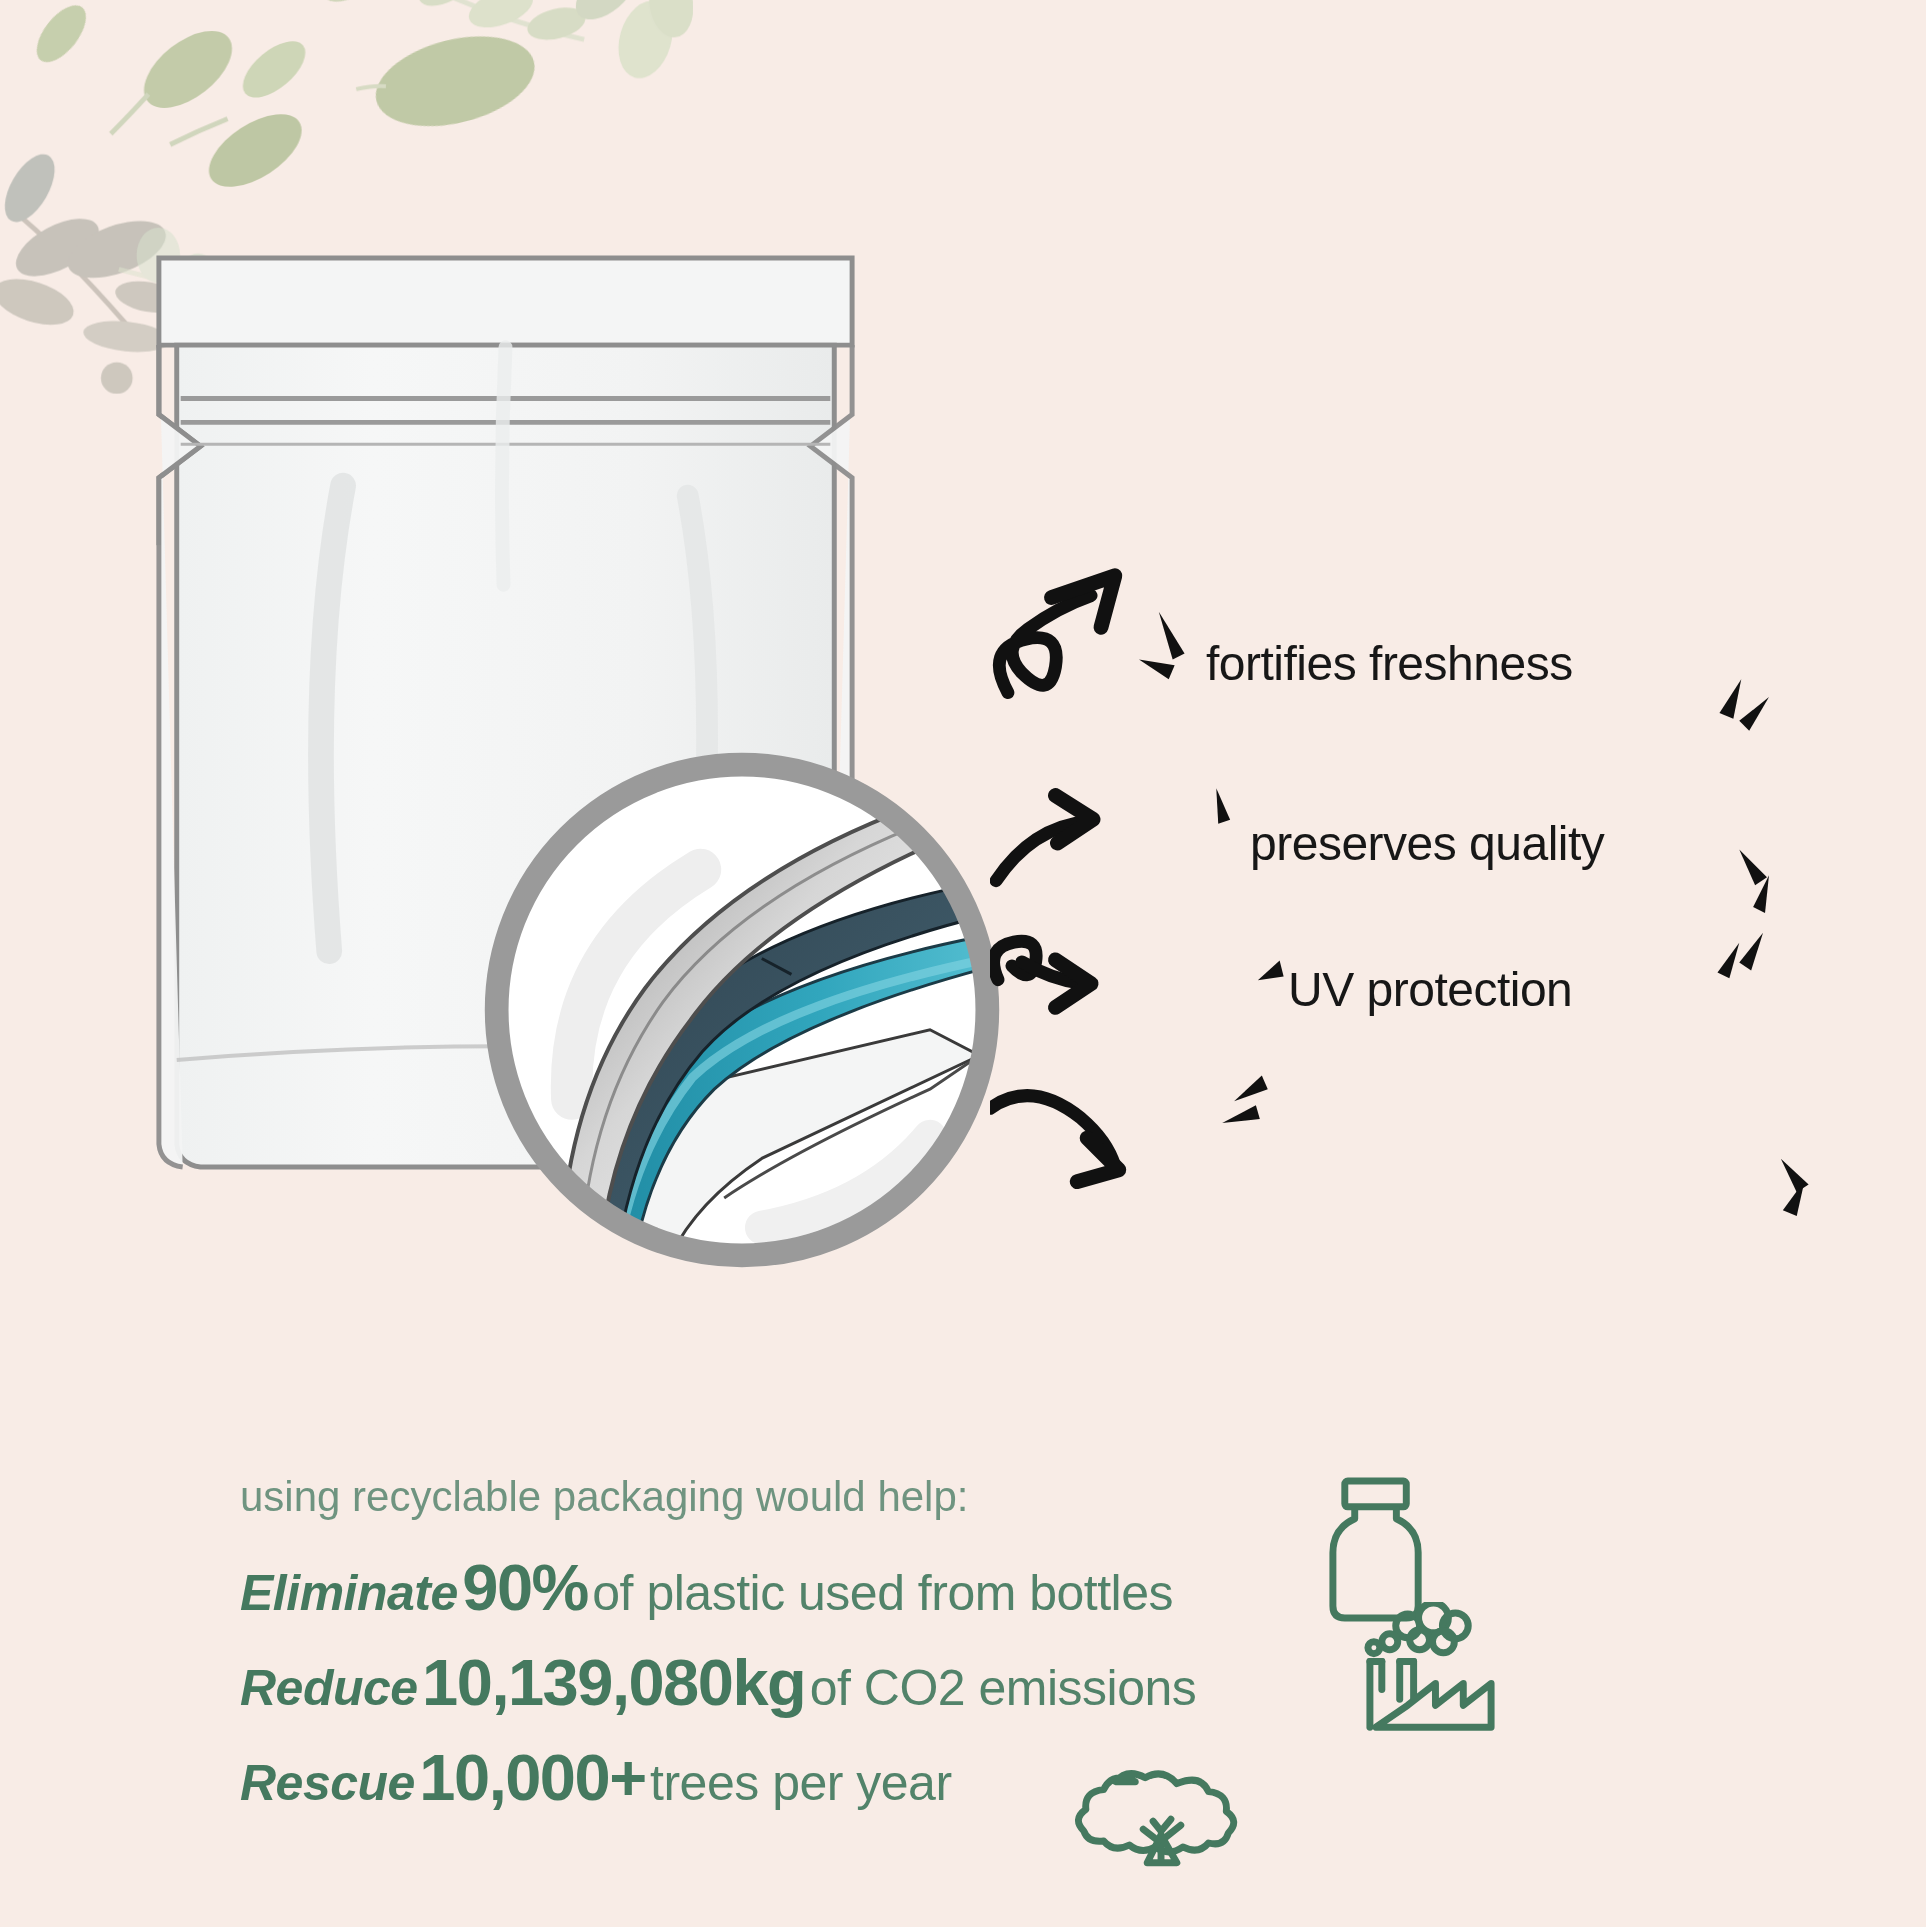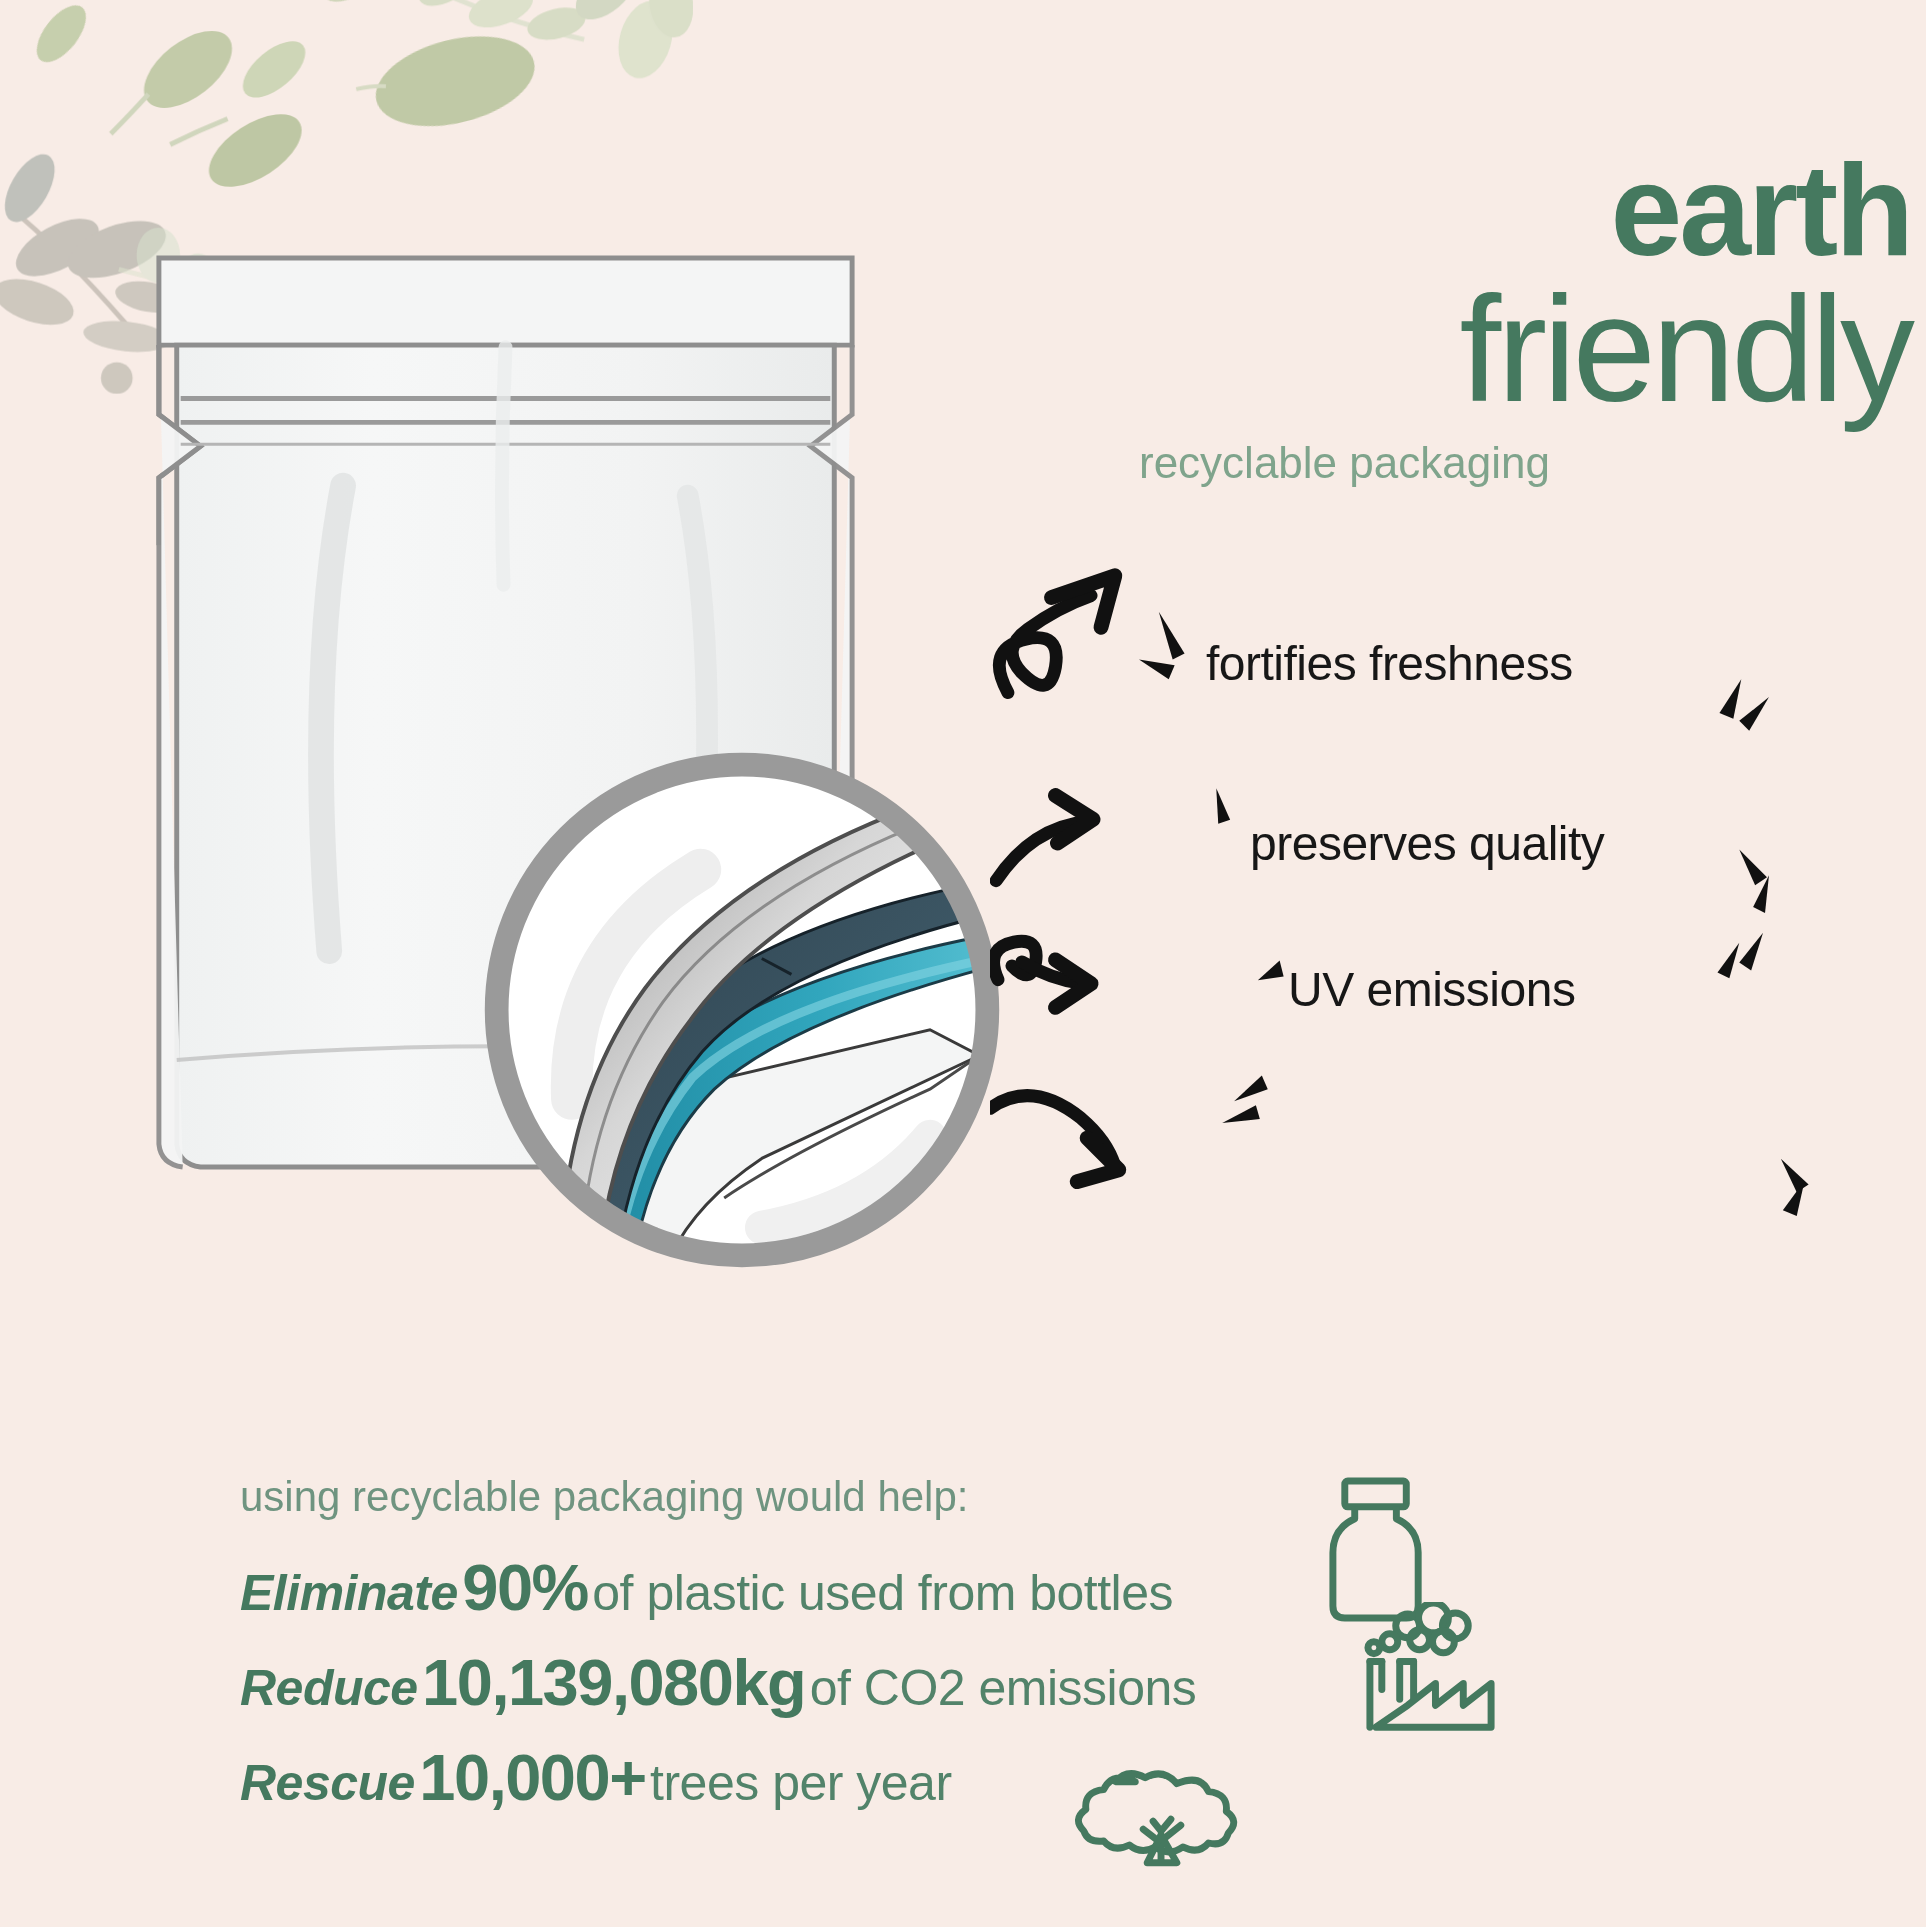--- a/index.html
+++ b/index.html
@@ -199,25 +199,20 @@
 
       <path d="M96 546 Q98 372 182 258 Q274 136 476 66 L520 92 Q310 176 228 290 Q142 402 134 556 Z" fill="url(#silverGrad)" stroke="#4e4e4e" stroke-width="4"></path>
       <path d="M116 540 Q122 382 200 272 Q286 156 492 80" fill="none" stroke="#6f6f6f" stroke-width="3" opacity="0.7"></path>
 
       <path d="M470 64 L560 64 L560 140 L512 130 Z" fill="#f7f8f8" opacity="0.9"></path>
     </g>
 
     <circle cx="280" cy="280" r="248" fill="none" stroke="#9a9a9a" stroke-width="24"></circle>
   </svg>
 
-  <div class="headline">
-    <span class="l1">earth</span>
-    <span class="l2">friendly</span>
-    <span class="sub">recyclable packaging</span>
-  </div>
 
   <svg class="arrows" viewBox="0 0 420 800">
     <g fill="none" stroke="#111111" stroke-width="13" stroke-linecap="round" stroke-linejoin="round">
 
       <path d="M18 140 q-24 -44 18 -54 q36 -8 30 28 q-6 34 -34 6 q-22 -24 6 -44 q30 -22 64 -34"></path>
       <path d="M62 44 L126 22 L112 74" stroke-width="15"></path>
 
       <path d="M6 330 q36 -54 92 -60"></path>
       <path d="M66 244 L104 268 L68 292" stroke-width="15"></path>
 
@@ -226,21 +221,21 @@
       <path d="M66 410 L102 434 L66 458" stroke-width="15"></path>
 
       <path d="M0 560 q42 -30 92 10 q26 22 34 48"></path>
       <path d="M98 590 L130 622 L88 634" stroke-width="15"></path>
     </g>
   </svg>
 
   <div class="features">
     <span class="feature f1">fortifies freshness</span>
     <span class="feature f2">preserves quality</span>
-    <span class="feature f3">UV emissions</span>
+    <span class="feature f3">UV protection</span>
 
     <svg class="sparkle" style="left:0px;top:-20px;width:733px;height:634px;" viewBox="0 0 740 640">
       <g fill="#111111">
 
         <polygon points="20,18 46,60 34,66"></polygon>
         <polygon points="0,66 36,72 30,86"></polygon>
         <polygon points="608,86 586,120 600,126"></polygon>
         <polygon points="636,104 606,128 616,138"></polygon>
 
         <polygon points="78,196 92,228 80,232"></polygon>

